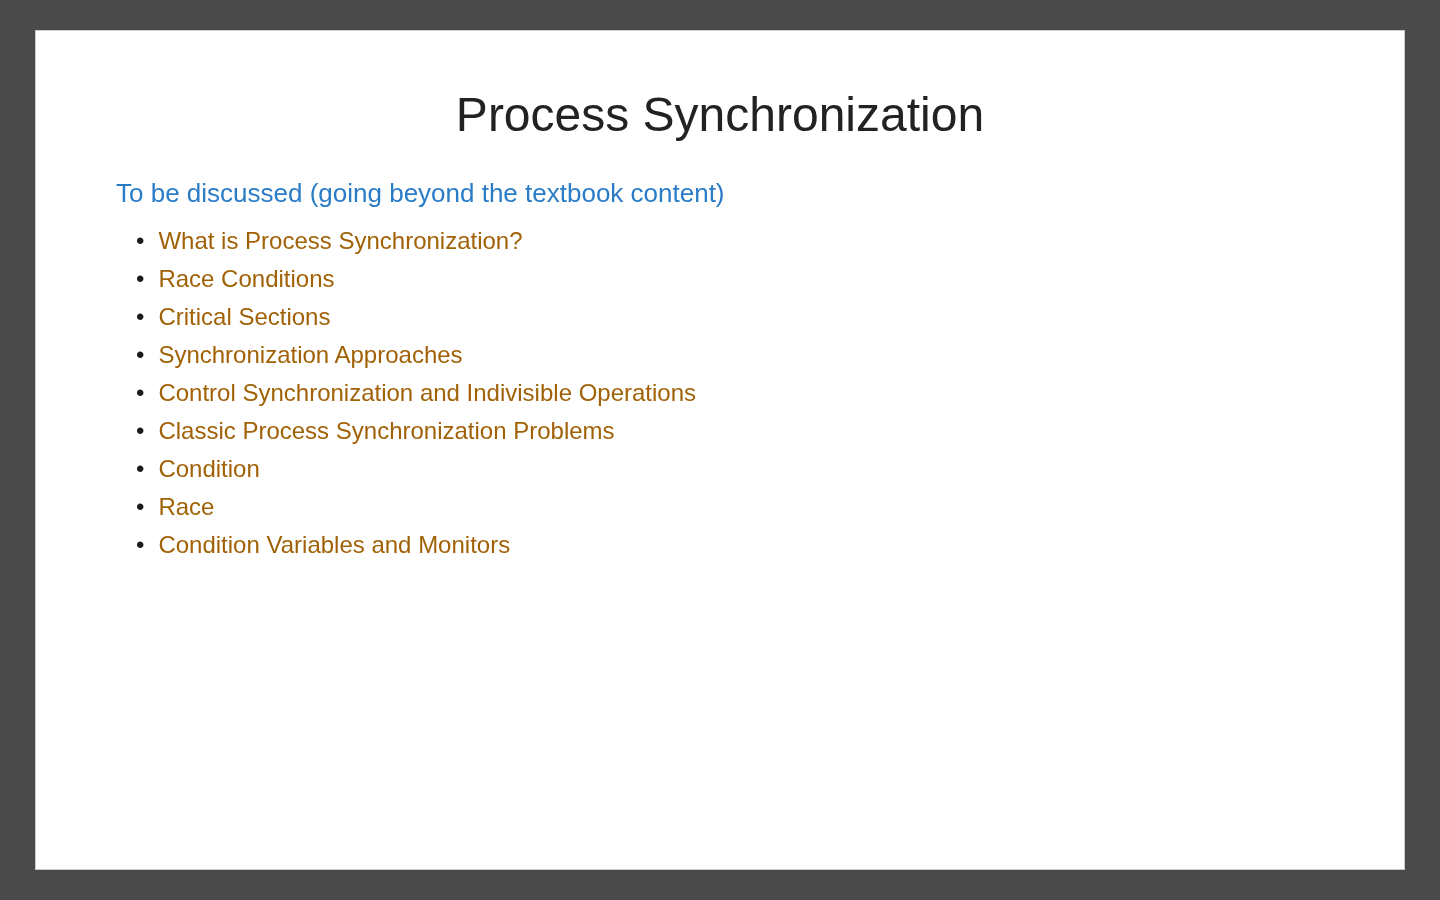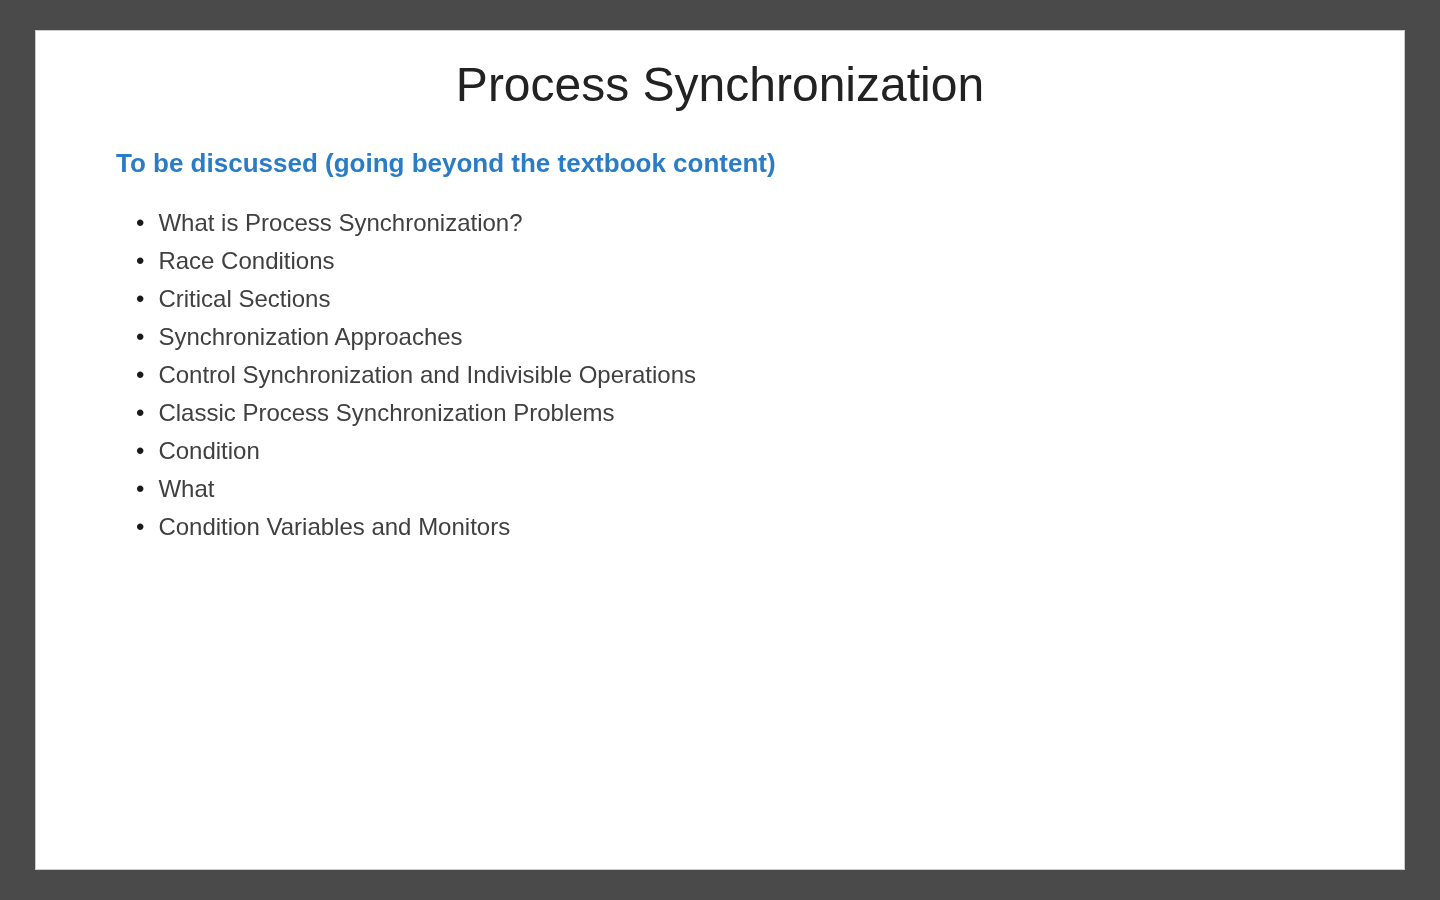--- a/index.html
+++ b/index.html
@@ -16,50 +16,50 @@
       align-items: center;
       justify-content: center;
       font-family: 'Segoe UI', Arial, sans-serif;
     }
 
     .slide-container {
       width: 1370px;
       height: 840px;
       background-color: #ffffff;
       border: 1px solid #cccccc;
-      padding: 26px 80px;
+      padding: 56px 80px;
       display: flex;
       flex-direction: column;
     }
 
     .slide-title {
       font-size: 48px;
       font-weight: 400;
       color: #222222;
       text-align: center;
       margin-bottom: 36px;
       font-family: 'Segoe UI', Arial, sans-serif;
     }
 
     .section-heading {
       font-size: 26px;
-      font-weight: 700;
+      font-weight: 400;
       color: #2a7cc7;
-      margin-bottom: 30px;
+      margin-bottom: 18px;
     }
 
     .bullet-list {
       list-style: none;
       padding: 0;
       margin: 0;
     }
 
     .bullet-list li {
       font-size: 24px;
-      color: #404040;
+      color: #a16207;
       margin-bottom: 10px;
       display: flex;
       align-items: center;
       padding-left: 20px;
     }
 
     .bullet-list li::before {
       content: '•';
       color: #1a1a1a;
       font-size: 24px;
@@ -76,16 +76,16 @@
   <h2 class="section-heading">To be discussed (going beyond the textbook content)</h2>
 
   <ul class="bullet-list">
   <li>What is Process Synchronization?</li>
       <li>Race Conditions</li>
       <li>Critical Sections</li>
       <li>Synchronization Approaches</li>
       <li>Control Synchronization and Indivisible Operations</li>
       <li>Classic Process Synchronization Problems</li>
       <li>Condition</li>
-      <li>What</li>
+      <li>Race</li>
       <li>Condition Variables and Monitors</li>
     </ul>
 </div>
 
 </body></html>

